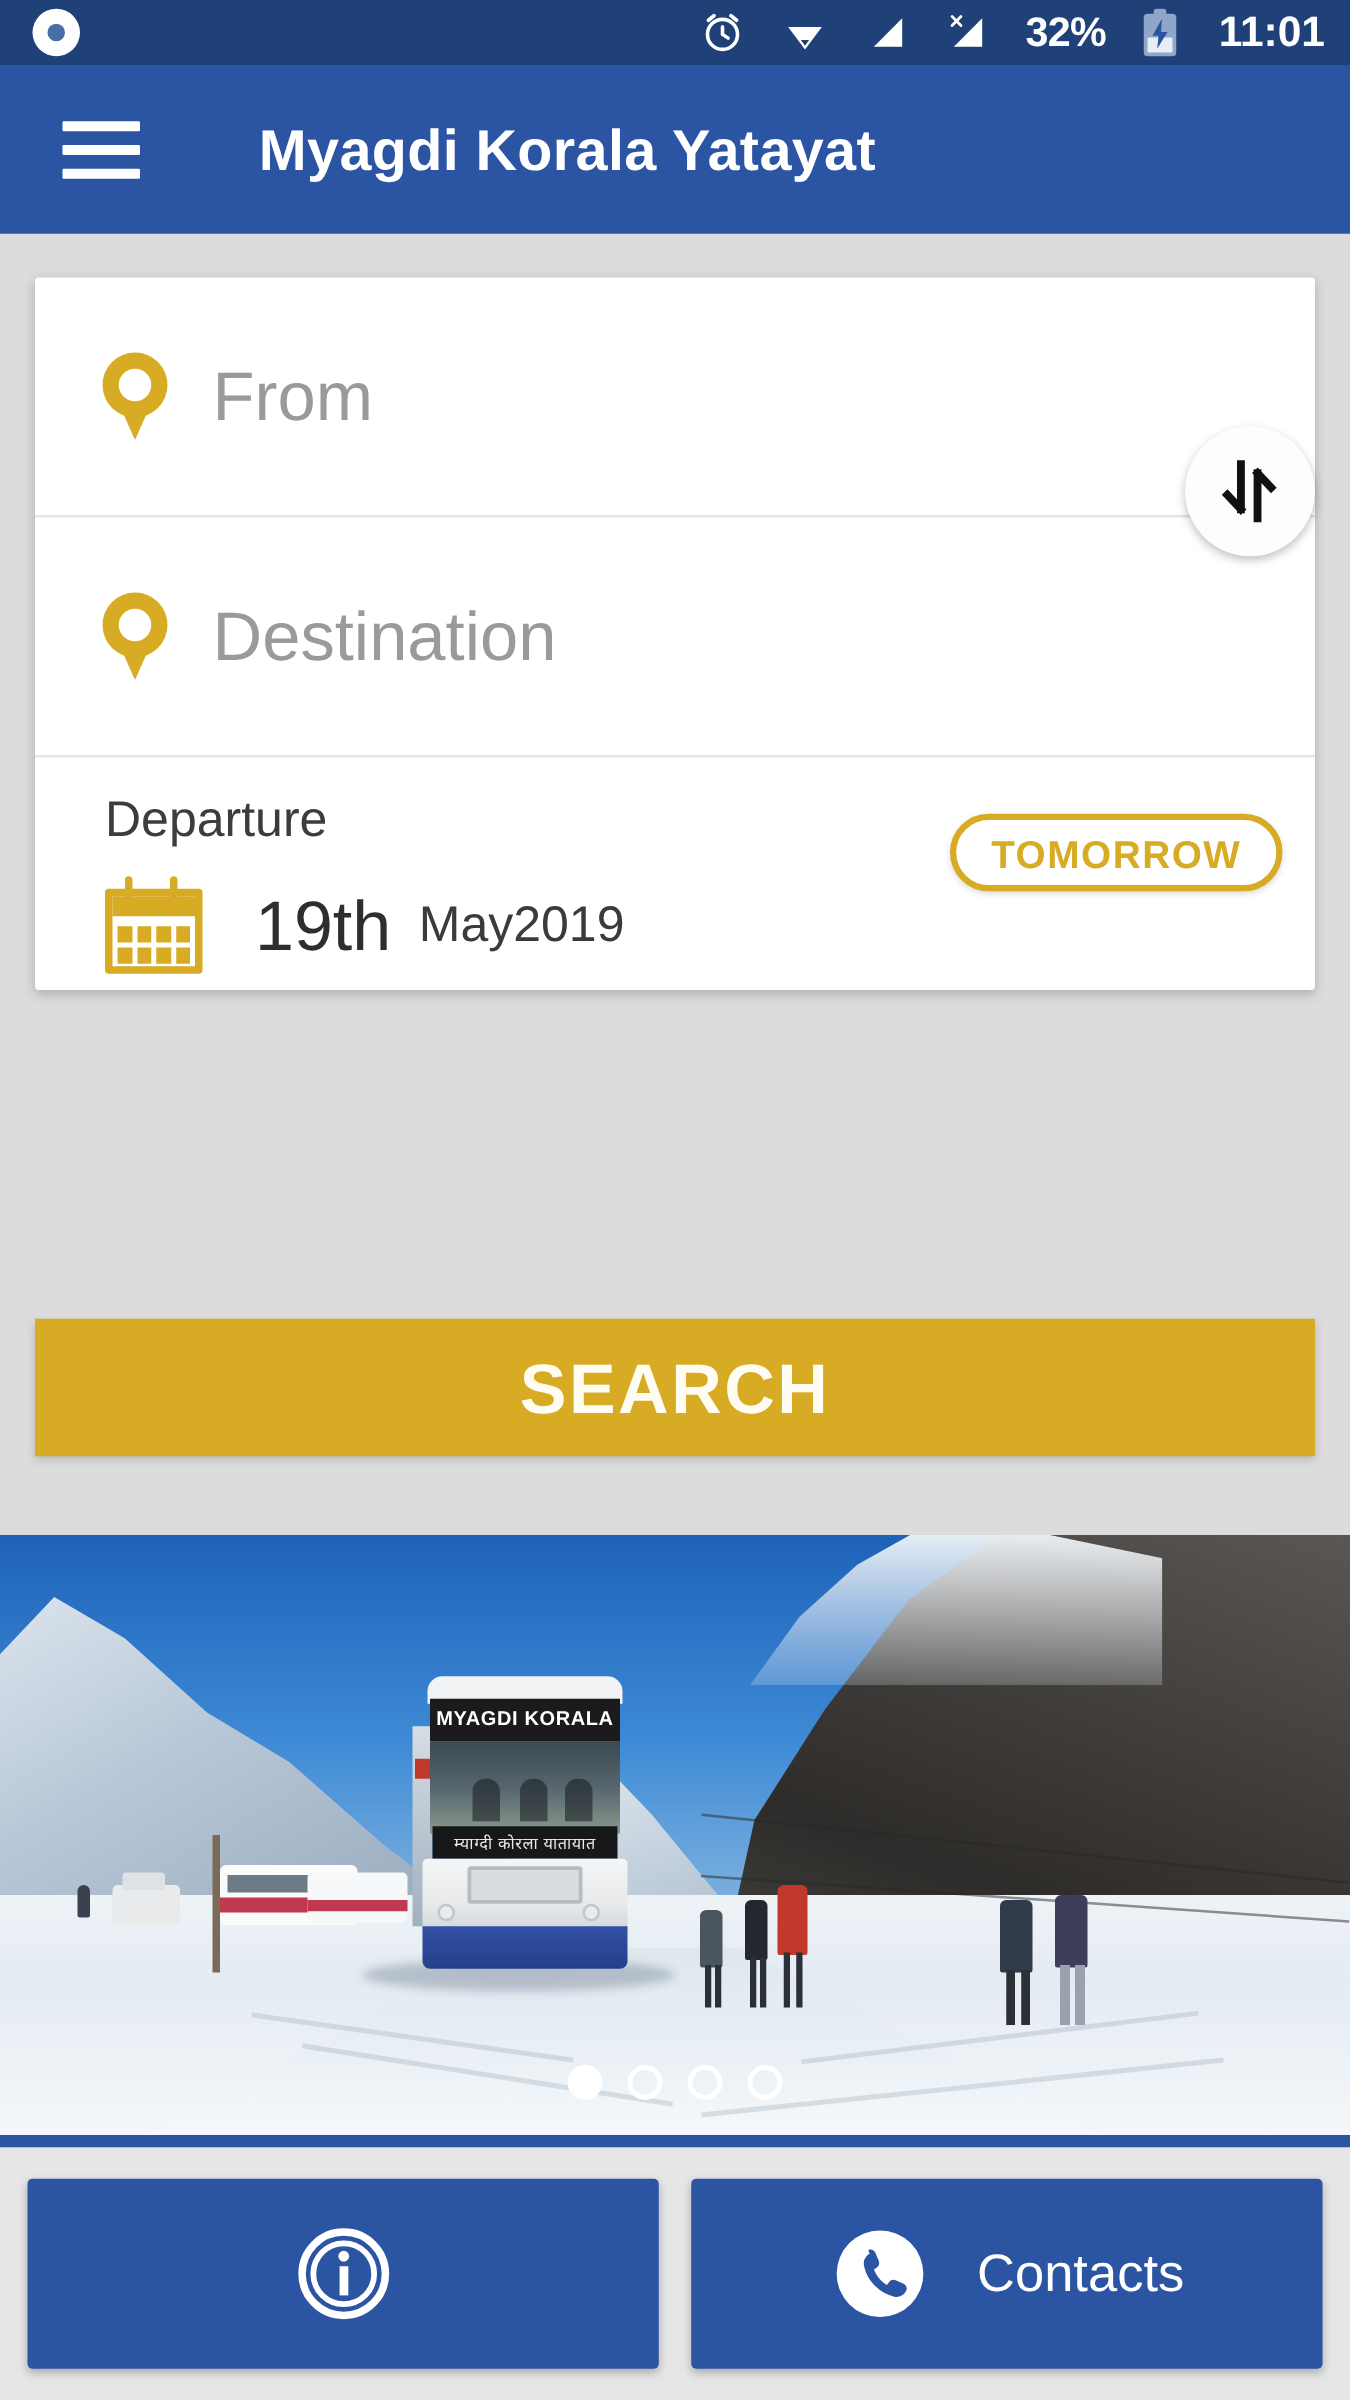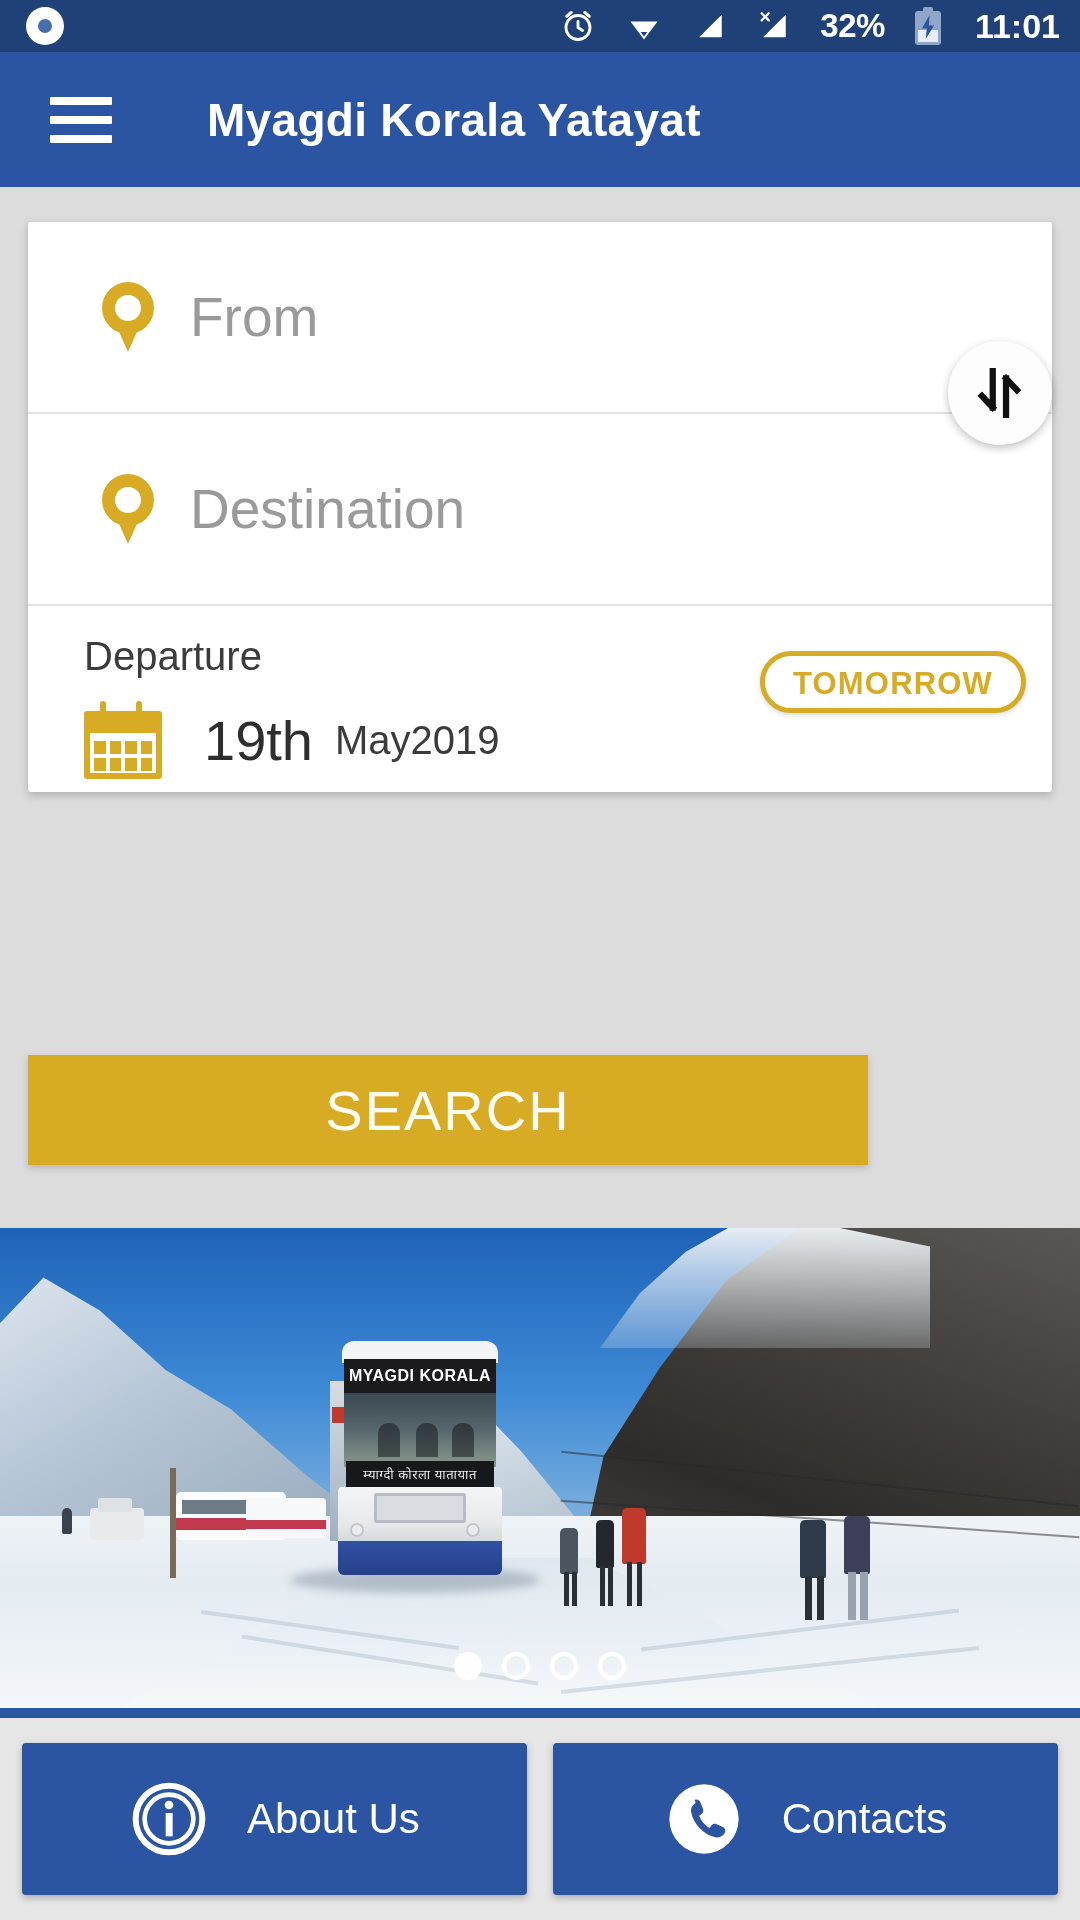--- a/index.html
+++ b/index.html
@@ -44,21 +44,21 @@
     margin-left:68px; letter-spacing:0.3px; }
 
   
   .card{
     position:absolute; left:28px; top:222px; width:1024px; height:570px;
     background:#fff; border-radius:3px;
     box-shadow:0 3px 9px rgba(0,0,0,0.22);
   }
   .field{
     position:relative; height:192px; display:flex; align-items:center;
-    padding-left:74px;
+    padding-left:54px;
   }
   .field.from{ border-bottom:2px solid #e3e3e3; }
   .field.dest{ border-bottom:2px solid #e3e3e3; }
   .pin{ width:52px; height:70px; position:relative; flex:none; }
   .pin .head{
     position:absolute; top:0; left:0; width:52px; height:52px;
     border-radius:50% 50% 50% 50%; background:#d8ab25;
   }
   .pin .hole{
     position:absolute; top:13px; left:13px; width:26px; height:26px;
@@ -112,22 +112,22 @@
   .btn-tomorrow{
     display:block; width:266px; height:62px; border-radius:33px; margin-top:19px;
     background:#fff; color:#d8ab25; border:5px solid #d8ab25;
     font-size:31px; font-weight:bold; letter-spacing:1.2px;
     text-align:center; line-height:56px; cursor:pointer;
     box-shadow:0 2px 5px rgba(0,0,0,0.15);
   }
 
   
   .searchbtn{
-    position:absolute; left:28px; top:1055px; width:840px; height:110px;
-    background:#d8ab25; color:#fffdf2; font-size:56px; font-weight:normal;
+    position:absolute; left:28px; top:1055px; width:1024px; height:110px;
+    background:#d8ab25; color:#fffdf2; font-size:56px; font-weight:bold;
     letter-spacing:2px; display:flex; align-items:center; justify-content:center;
     box-shadow:0 3px 7px rgba(0,0,0,0.18); cursor:pointer;
   }
 
   
   .carousel{
     position:absolute; left:0; top:1228px; width:1080px; height:480px;
     overflow:hidden; background:#cfd9e4;
   }
   .scene{ position:absolute; inset:0; }
@@ -443,21 +443,20 @@
   <div class="bottom-divider"></div>
   <div class="bottombar">
 
     <div class="bbtn">
       <svg class="ic" viewBox="0 0 24 24">
         <circle cx="12" cy="12" r="10" fill="none" stroke="#fff" stroke-width="1.8"></circle>
         <circle cx="12" cy="12" r="7.3" fill="none" stroke="#fff" stroke-width="1.4"></circle>
         <circle cx="12" cy="7.8" r="1.3" fill="#fff"></circle>
         <rect x="11" y="10.2" width="2.1" height="7" fill="#fff"></rect>
       </svg>
-      <span class="lbl">About Us</span>
     </div>
 
     <div class="bbtn">
       <svg class="ic" viewBox="0 0 24 24">
         <circle cx="12" cy="12" r="10.4" fill="#fff"></circle>
         <path d="M9.2 6.3c.7-.3 1.4 0 1.7.7l.8 1.9c.25.6.05 1.25-.45 1.6l-.7.5c.55 1.5 1.7 2.9 3.1 3.7l.55-.75c.37-.5 1.03-.67 1.6-.4l1.85.85c.68.32.95 1.1.6 1.75-.55 1-1.7 1.6-2.8 1.35-3.6-.8-6.6-3.9-7.3-7.5-.2-1.1.35-2.25 1.35-2.8z" fill="#2b54a3"></path>
       </svg>
       <span class="lbl">Contacts</span>
     </div>
 

